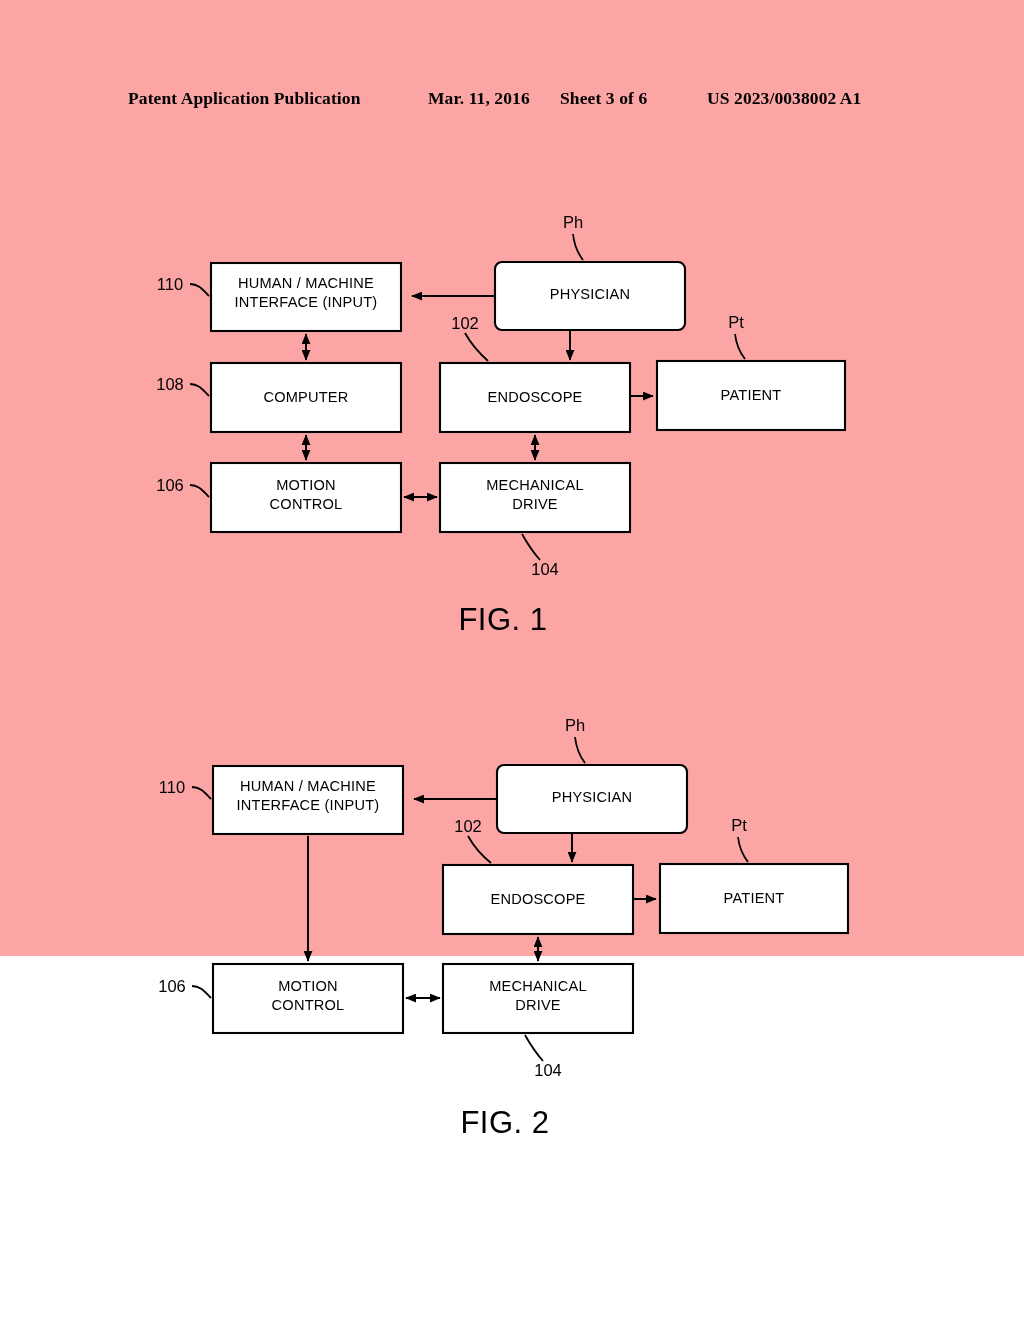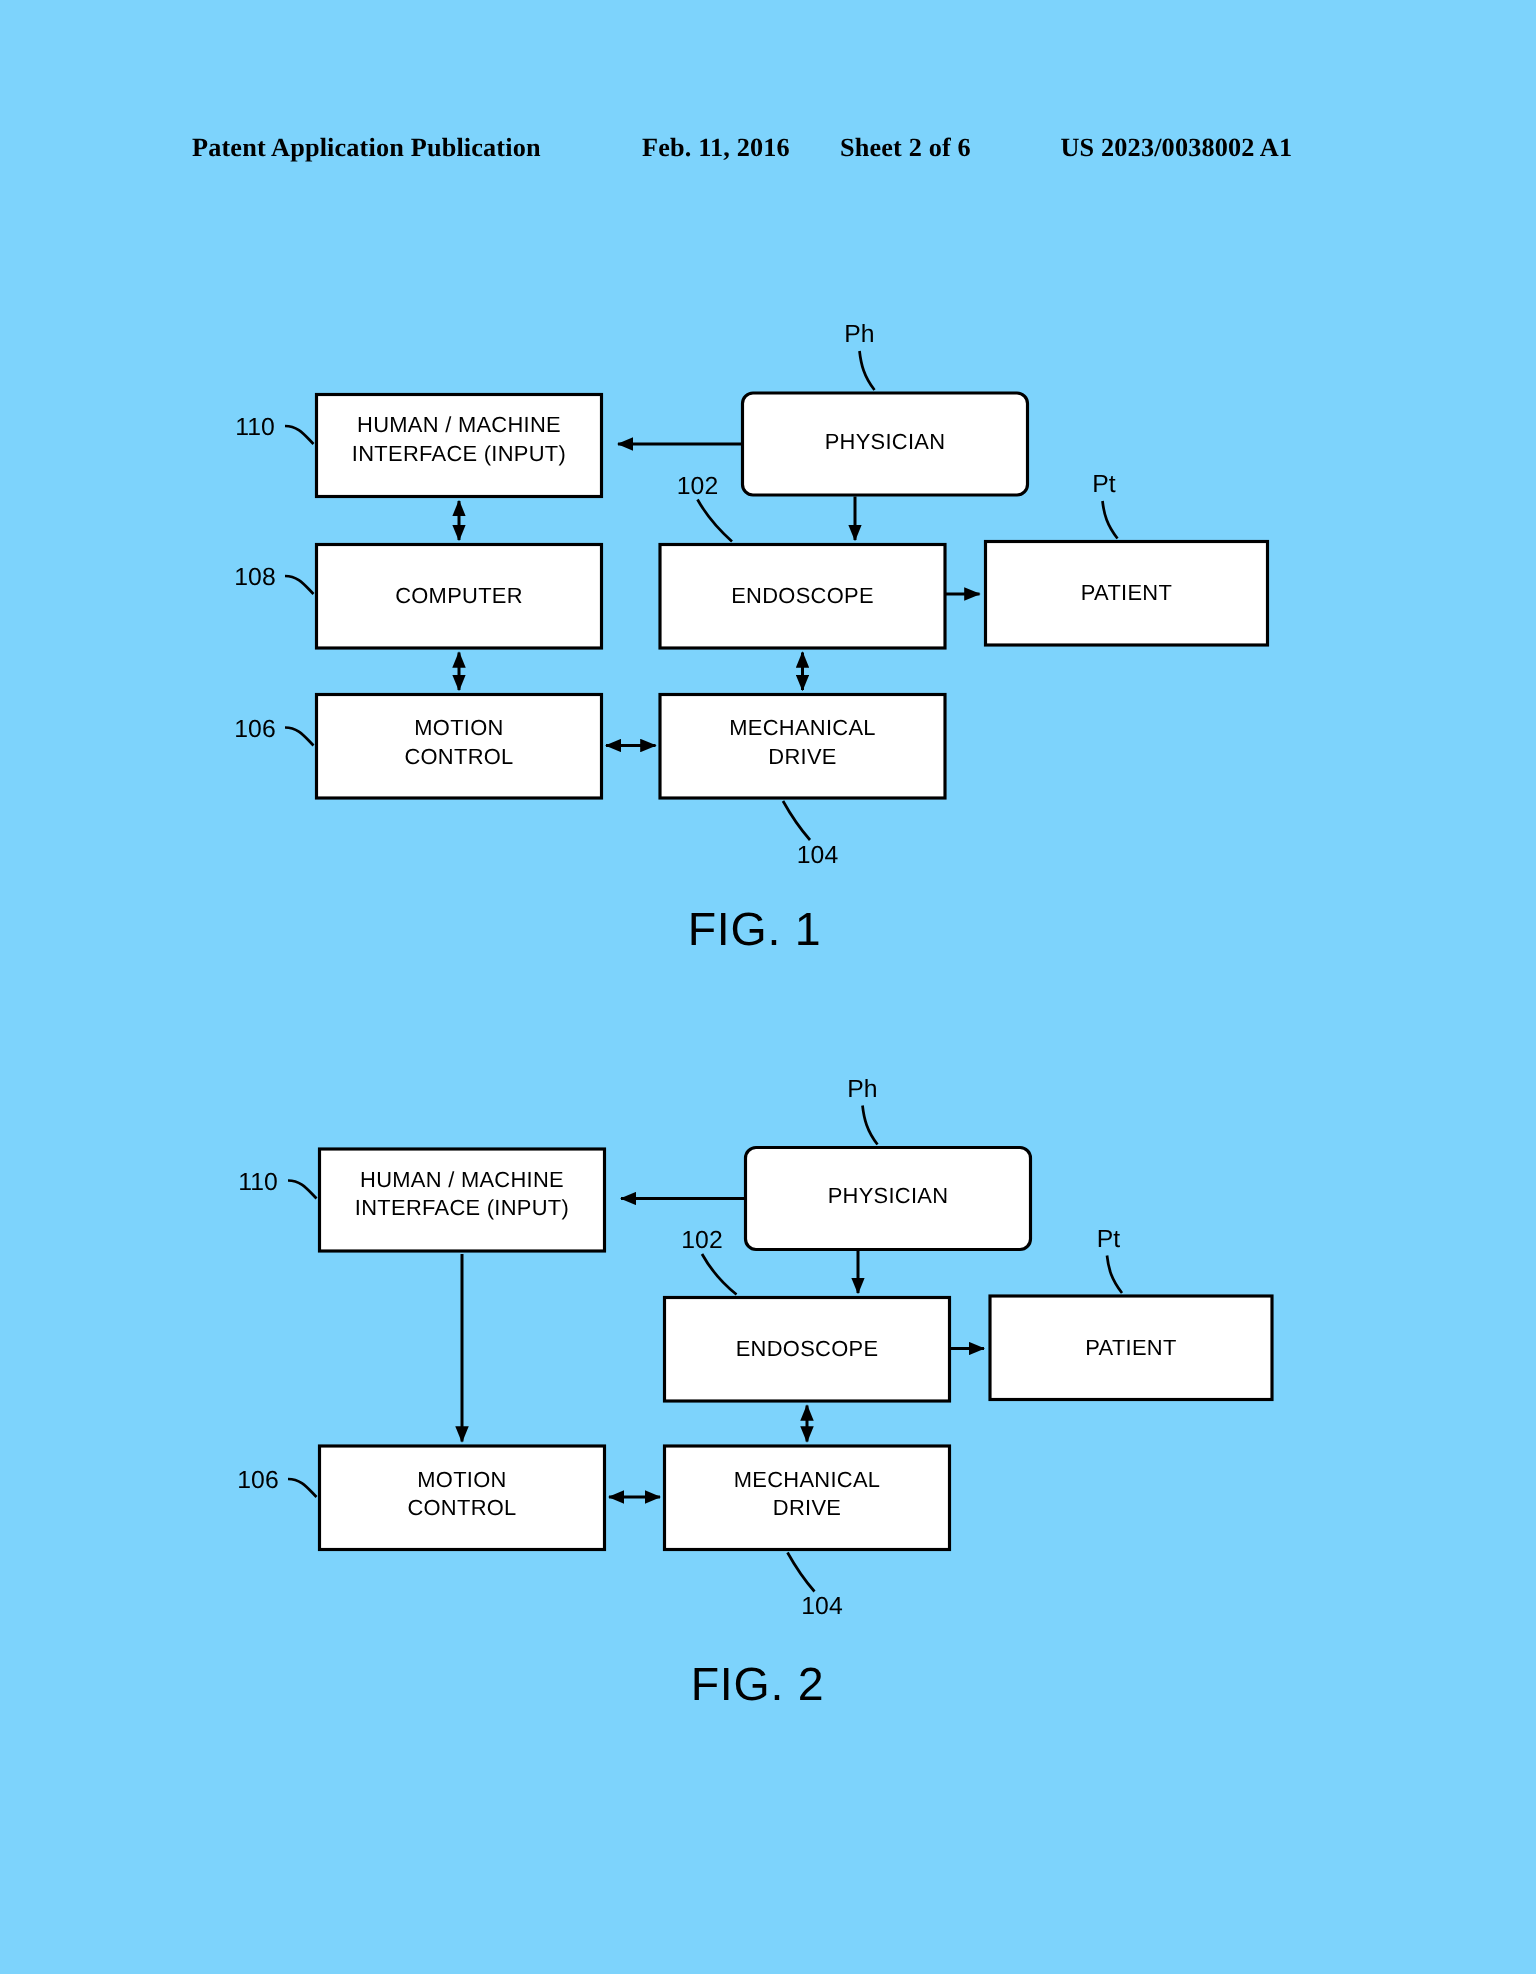--- a/index.html
+++ b/index.html
@@ -12,22 +12,22 @@
     height: 1320px;
     position: relative;
     font-family: "Liberation Sans", sans-serif;
     color: #000000;
     overflow: hidden;
   }
   #page {
     position: absolute;
     left: 0; top: 0;
     width: 1024px;
-    height: 1316px;
-    background: #7dd3fc;
+    height: 956px;
+    background: #fca5a5;
   }
   .hdr {
     position: absolute;
     top: 88px;
     left: 0;
     width: 1024px;
     height: 28px;
     font-family: "Liberation Serif", serif;
     font-weight: bold;
     font-size: 17.5px;
@@ -71,22 +71,22 @@
     letter-spacing: 0.5px;
   }
 </style>
 </head>
 <body>
 
 <div id="page">
 
   <div class="hdr">
     <span class="hdr-pub">Patent Application Publication</span>
-    <span class="hdr-date">Feb. 11, 2016</span>
-    <span class="hdr-sheet">Sheet 2 of 6</span>
+    <span class="hdr-date">Mar. 11, 2016</span>
+    <span class="hdr-sheet">Sheet 3 of 6</span>
     <span class="hdr-num">US 2023/0038002 A1</span>
   </div>
 
   <svg class="diagram" viewBox="0 0 1024 1320">
     <defs>
       <marker id="ah" markerWidth="11" markerHeight="9" refX="10.2" refY="4.5" orient="auto" markerUnits="userSpaceOnUse">
         <path d="M0,0 L11,4.5 L0,9 z" fill="#000000"></path>
       </marker>
       <marker id="ah-start" markerWidth="11" markerHeight="9" refX="0.8" refY="4.5" orient="auto" markerUnits="userSpaceOnUse">
         <path d="M11,0 L0,4.5 L11,9 z" fill="#000000"></path>

